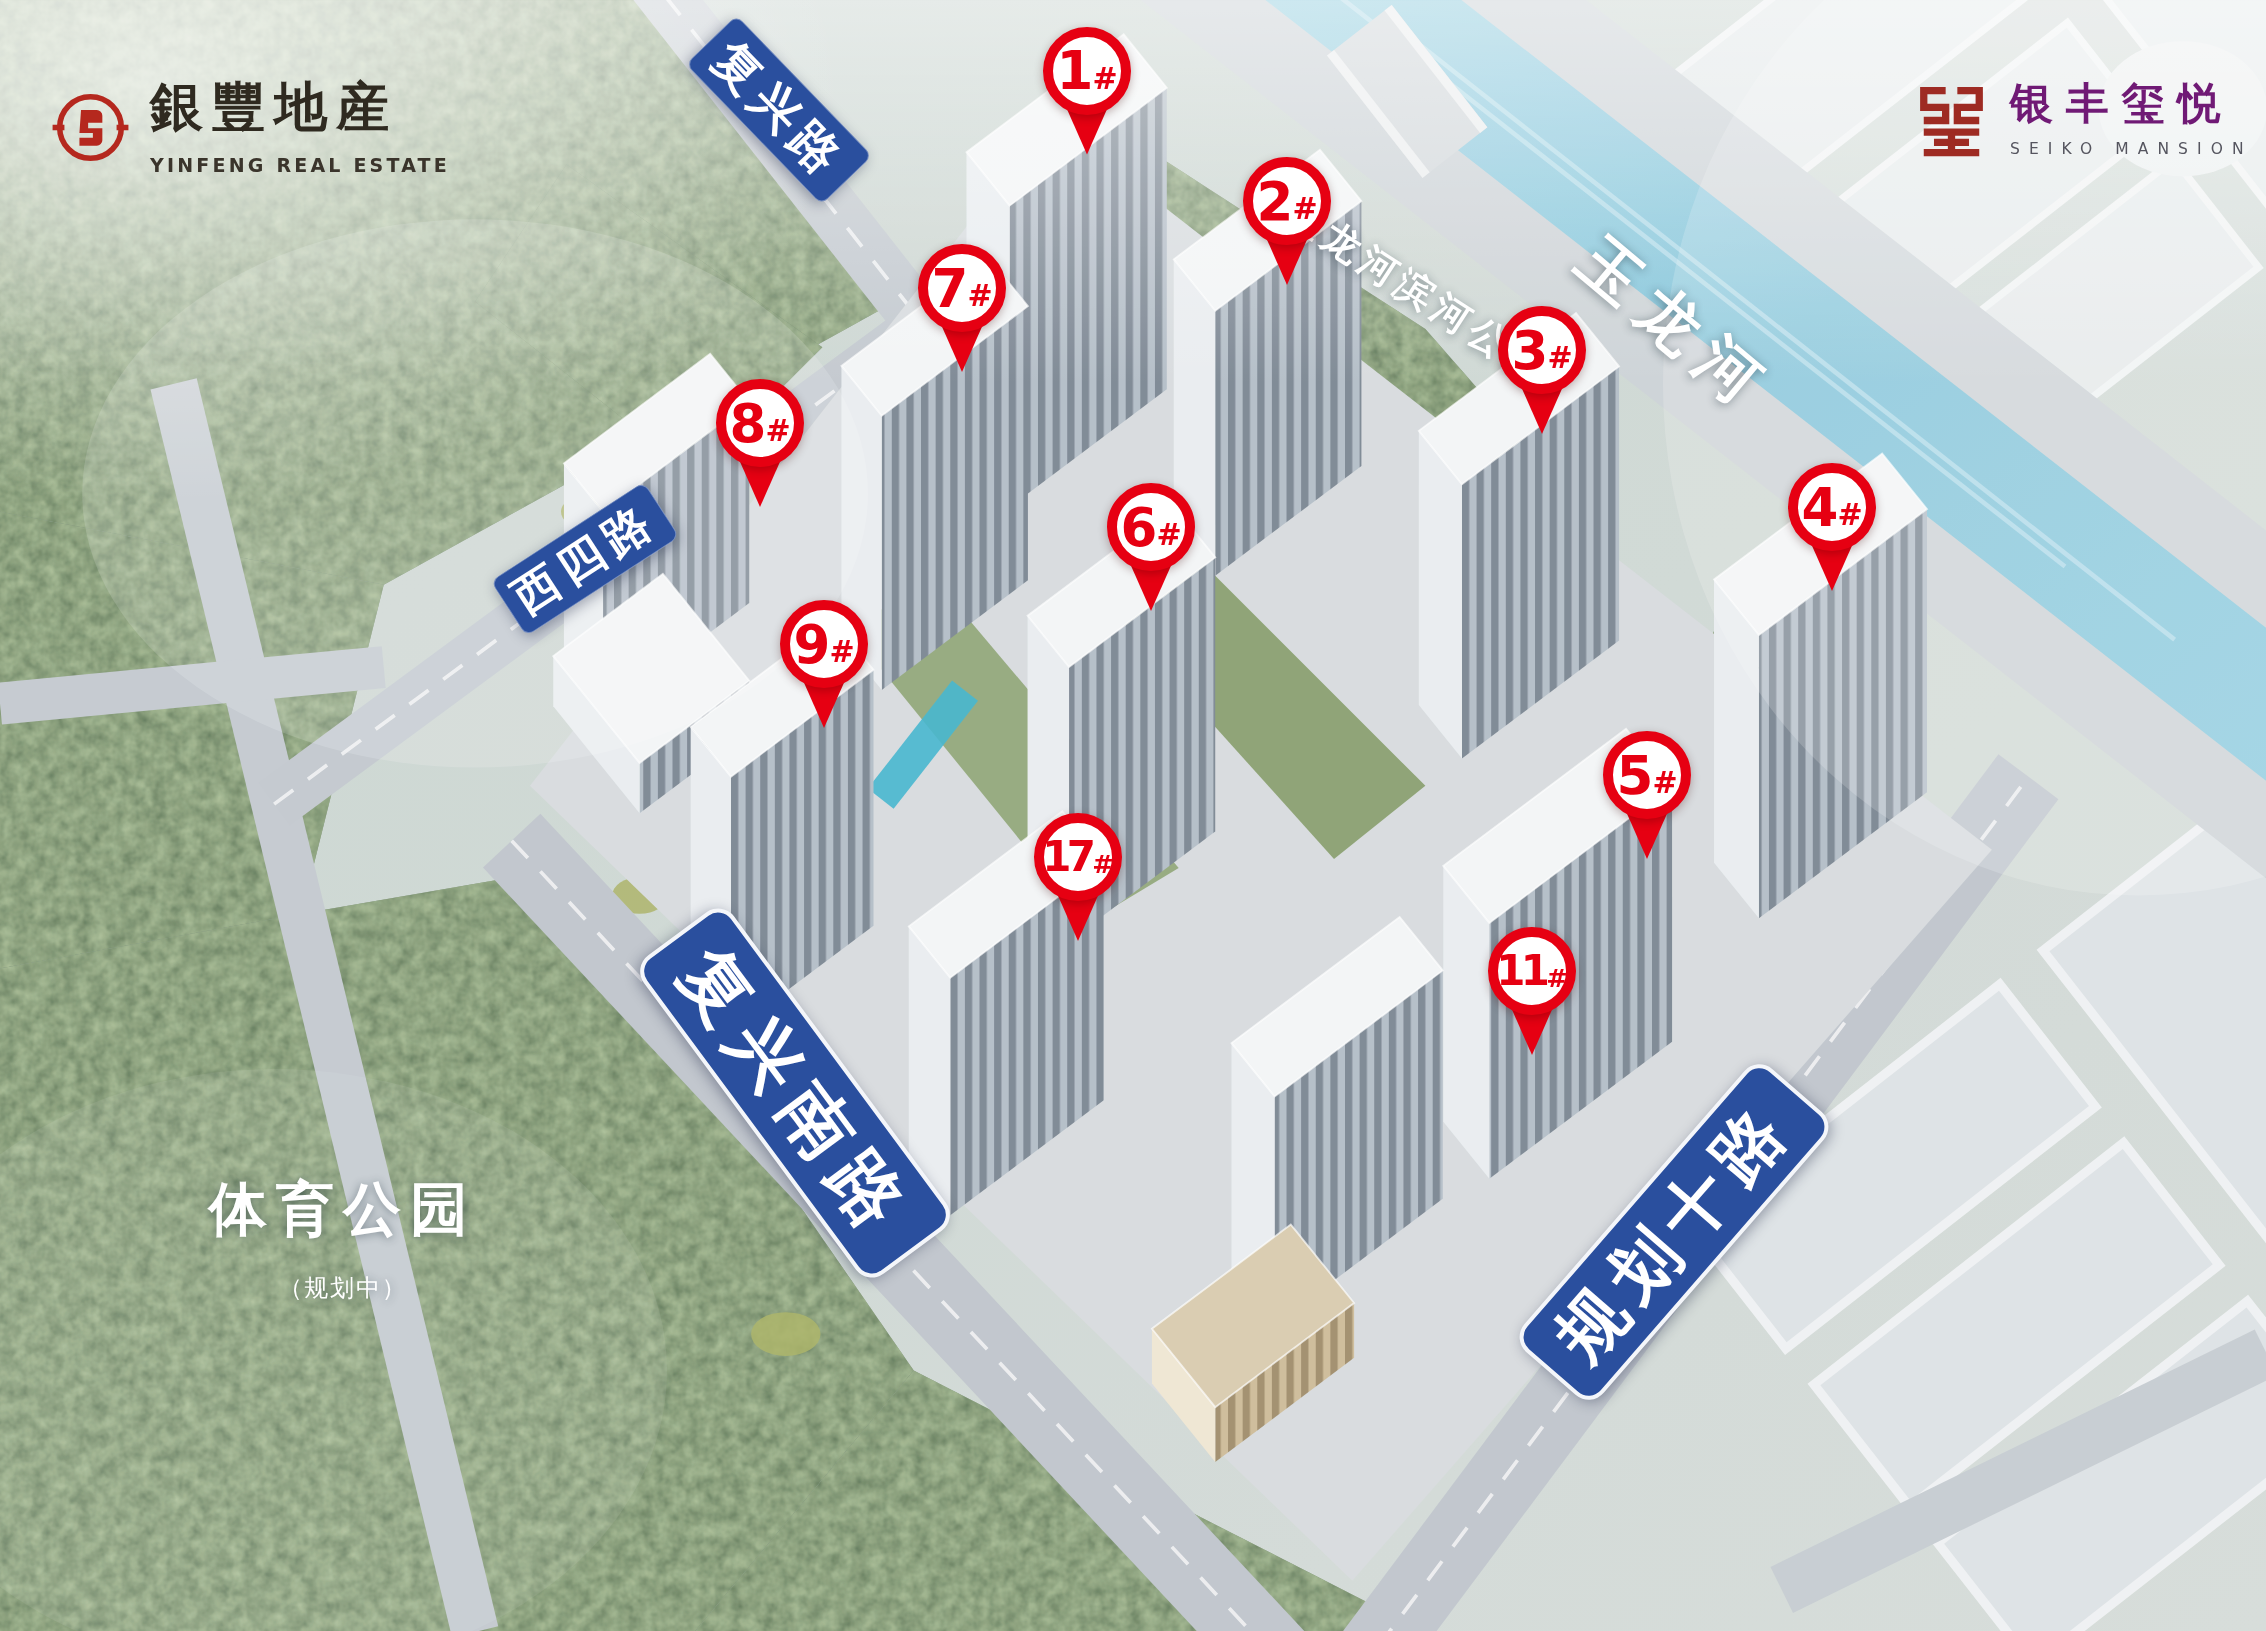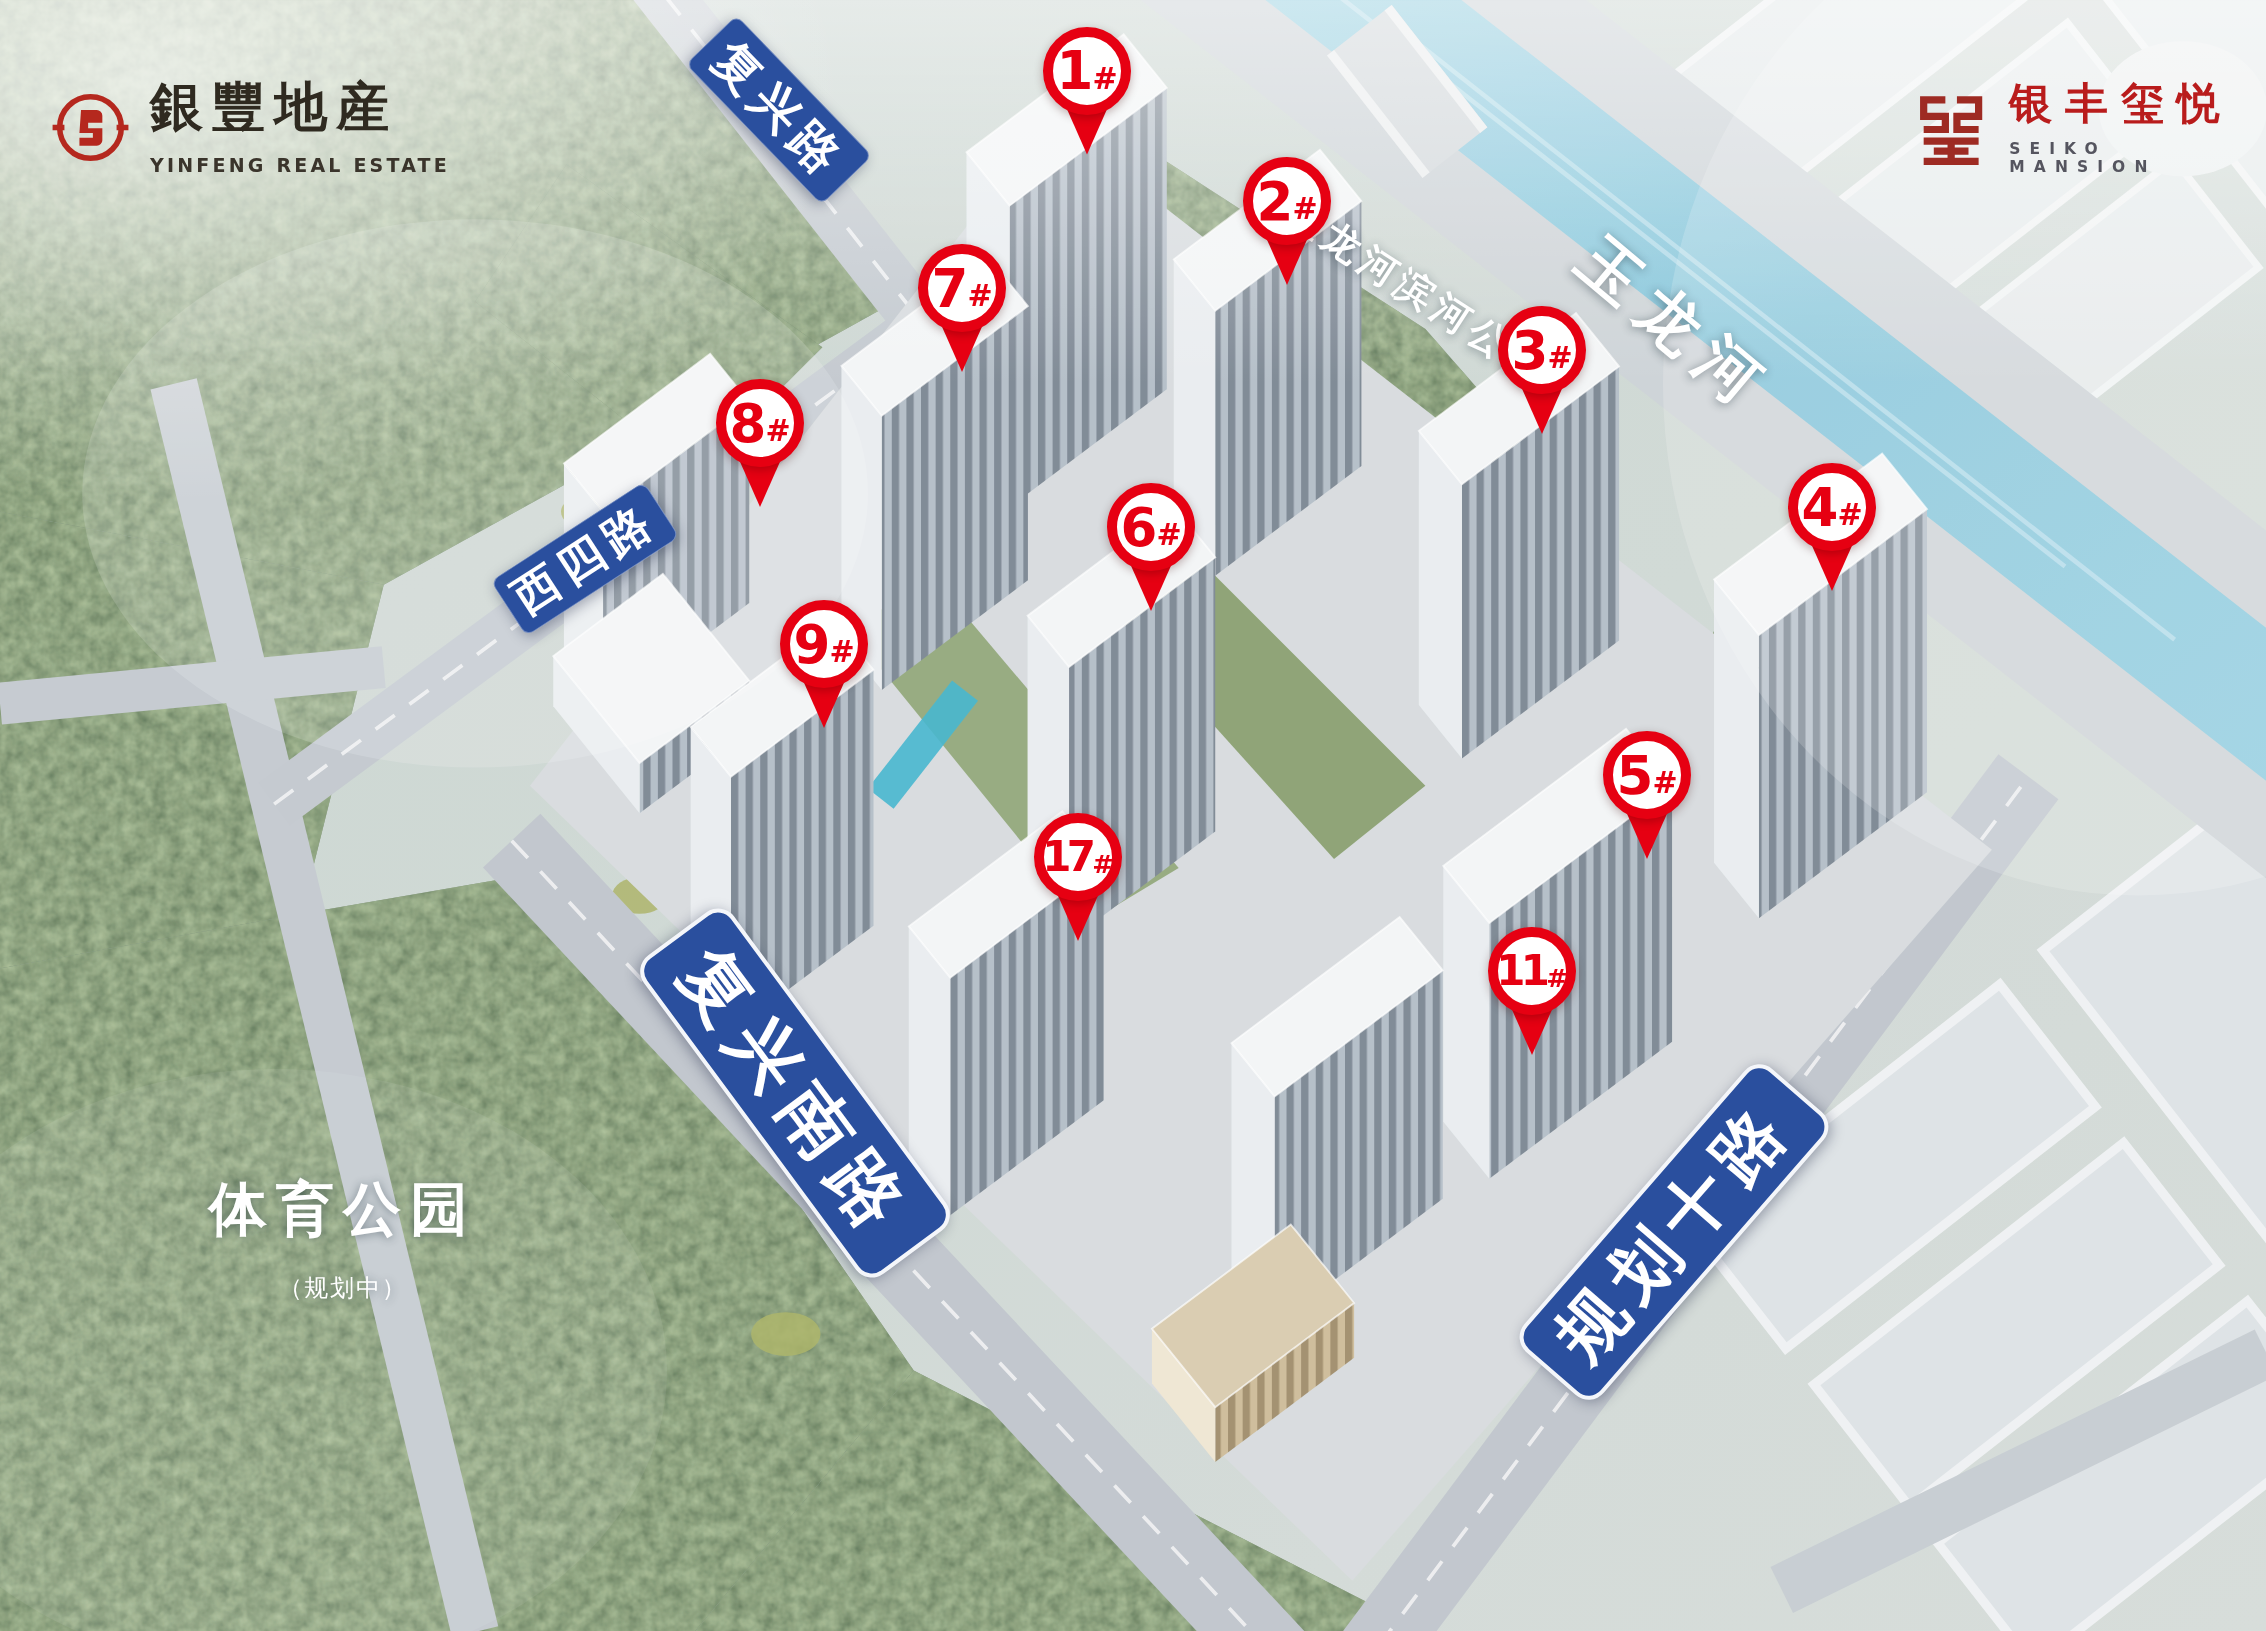--- a/index.html
+++ b/index.html
@@ -12,22 +12,22 @@
 
   
   .logo{position:absolute;display:flex;align-items:center;z-index:6;}
   #logo-left{left:51px;top:79px;}
   #logo-left .icon{width:79px;height:79px;margin-right:20px;}
   #logo-left .cn{font-size:53px;font-weight:700;color:#2f2a20;letter-spacing:9.1px;line-height:1.05;
                  font-family:"DejaVu Serif","Liberation Serif",serif;}
   #logo-left .en{font-size:19px;font-weight:700;color:#3a342b;letter-spacing:3.2px;margin-top:19px;}
   #logo-right{left:1915px;top:82px;}
   #logo-right .icon{width:73px;height:73px;margin-right:22px;}
-  #logo-right .cn{font-size:43px;font-weight:600;color:#b91c1c;letter-spacing:12.8px;line-height:1.0;}
-  #logo-right .en{font-size:15.5px;font-weight:700;color:#55555f;letter-spacing:9.1px;margin-top:15px;}
+  #logo-right .cn{font-size:43px;font-weight:600;color:#701a75;letter-spacing:12.8px;line-height:1.0;}
+  #logo-right .en{font-size:15.5px;font-weight:400;color:#55555f;letter-spacing:9.1px;margin-top:15px;}
 
   
   .sign{
     position:absolute;display:flex;align-items:center;justify-content:center;
     background:#2a4f9e;color:#fff;font-weight:700;z-index:2;
     transform-origin:center;box-shadow:0 3.7px 12.8px rgba(20,30,60,.35);
   }
   .sign.small{border-radius:9.1px;border:1.8px solid rgba(255,255,255,.35);}
   .sign.big{border-radius:20px;border:4.6px solid rgba(255,255,255,.95);}
   #sign-fuxing{left:779px;top:110px;width:194px;height:69px;font-size:48px;letter-spacing:7.3px;

